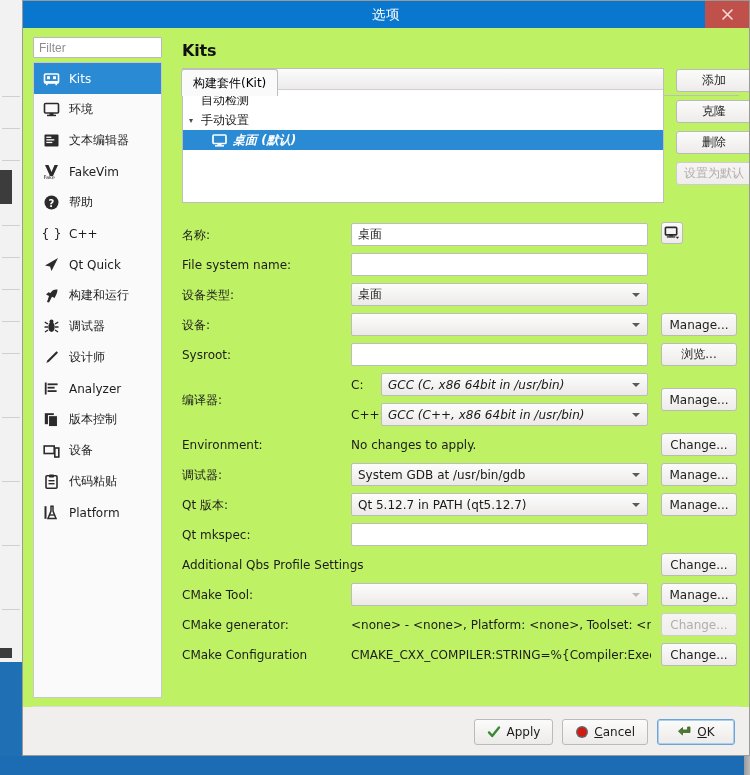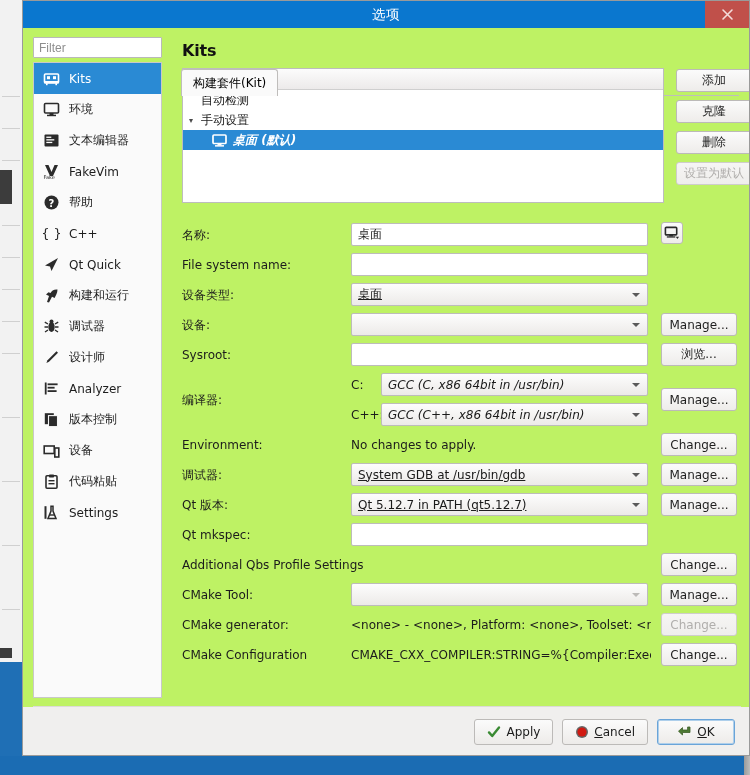--- a/index.html
+++ b/index.html
@@ -261,21 +261,20 @@
     font-size: 12px;
     color: #1c1c1c;
     white-space: nowrap;
   }
   .fctl {
     position: absolute;
     left: 169px;
     top: 3px;
     width: 297px;
     height: 16px;
-    text-decoration: underline;
   }
   .fstatic {
     position: absolute; left: 169px; top: 0; height: 30px;
     display: flex; align-items: center;
     font-size: 12px; color: #1c1c1c;
     white-space: nowrap;
     max-width: 300px; overflow: hidden;
   }
   .qinput {
     box-sizing: border-box;
@@ -560,21 +559,21 @@
             <span class="cat-label">代码粘贴</span>
           </div>
           <div class="cat-item">
             <span class="cat-icon">
               <svg width="17" height="17" viewBox="0 0 17 17">
                 <rect x="1.5" y="2.2" width="2" height="12.6" fill="#2b2b2b"></rect>
                 <path d="M8 2.2 L8 7 L5 14.5 L13 14.5 L10 7 L10 2.2 Z" fill="none" stroke="#2b2b2b" stroke-width="1.5"></path>
                 <path d="M6.4 11 L11.6 11" stroke="#2b2b2b" stroke-width="1.4"></path>
               </svg>
             </span>
-            <span class="cat-label">Settings</span>
+            <span class="cat-label">Platform</span>
           </div>
         </div>
     </div>
 
     <div id="rightpane">
       <div id="page-title">Kits</div>
 
       <div id="tabbar">
           <div class="tab active">构建套件(Kit)</div>
           <div class="tab">Qt Versions</div>

